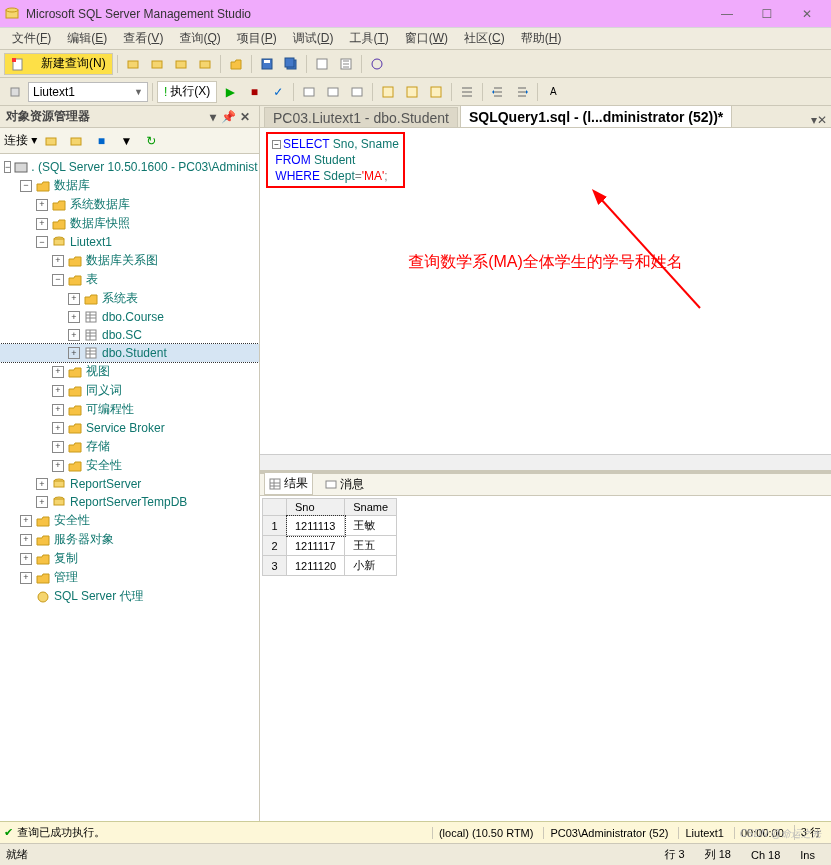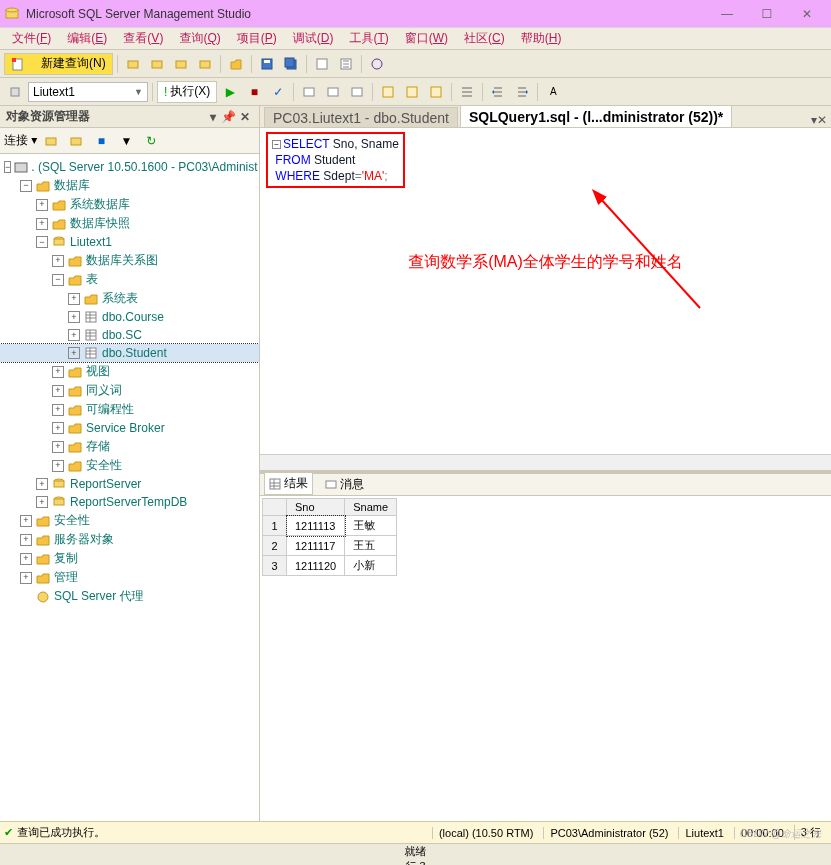--- a/index.html
+++ b/index.html
@@ -5,21 +5,21 @@
     * { box-sizing: border-box; margin: 0; padding: 0; font-family: "Microsoft YaHei", "Segoe UI", Tahoma, sans-serif; }
     body { width: 831px; height: 865px; background: #fff; font-size: 12px; overflow: hidden; position: relative; }
     
     .titlebar { height: 28px; background: #f0abfc; border-bottom: 1px solid #d6d6d6; display: flex; align-items: center; padding: 0 4px; }
     .titlebar .app-icon { width: 16px; height: 16px; margin-right: 6px; display: inline-flex; }
     .titlebar .title { flex: 1; color: #333; }
     .titlebar .win-btns { display: flex; gap: 0; }
     .titlebar .win-btn { width: 40px; height: 24px; display: flex; align-items: center; justify-content: center; color: #666; cursor: pointer; }
     
     .menubar { height: 22px; background: #f0ecdf; border-bottom: 1px solid #ccc8b8; display: flex; align-items: center; padding: 0 4px; }
-    .menubar .menu-item { padding: 2px 8px; cursor: pointer; color: #be185d; }
+    .menubar .menu-item { padding: 2px 8px; cursor: pointer; color: #404040; }
     .menubar .menu-item u { text-decoration: underline; }
     
     .toolbar { height: 28px; background: #eeeadb; border-bottom: 1px solid #ccc8b8; display: flex; align-items: center; padding: 0 4px; gap: 2px; }
     .toolbar2 { height: 28px; background: #eeeadb; border-bottom: 1px solid #ccc8b8; display: flex; align-items: center; padding: 0 4px; gap: 2px; }
     .tool-btn { min-width: 22px; height: 22px; display: flex; align-items: center; justify-content: center; border: 1px solid transparent; cursor: pointer; padding: 0 2px; }
     .tool-btn.new-query { border: 1px solid #ccc8b8; background: #fde047; padding: 0 6px; gap: 16px; }
     .tool-sep { width: 1px; height: 18px; background: #ccc8b8; margin: 0 2px; }
     .tool-combo { height: 20px; border: 1px solid #bbb; background: #fff; padding: 0 4px; display: flex; align-items: center; gap: 4px; min-width: 120px; }
     .tool-combo .chev { margin-left: auto; color: #666; font-size: 9px; }
     .exec-btn { border: 1px solid #ccc8b8; background: #fff; padding: 0 6px; display: flex; align-items: center; gap: 3px; height: 22px; }
@@ -49,21 +49,21 @@
     .editor-area { flex: 1; display: flex; flex-direction: column; background: #fff; }
     .tabs-row { height: 22px; background: #eeeadb; display: flex; align-items: flex-end; padding: 0 4px; border-bottom: 1px solid #ccc8b8; }
     .tab { height: 20px; padding: 0 8px; background: #ddd8c8; border: 1px solid #ccc8b8; border-bottom: none; display: flex; align-items: center; margin-right: 2px; cursor: pointer; font-size: 14px; color: #555; }
     .tab.active { background: #fff; color: #000; height: 22px; font-weight: bold; }
     .tabs-row .spacer { flex: 1; }
     
     .editor-pane { flex: 1; display: flex; flex-direction: column; position: relative; }
     .sql-editor { background: #fff; padding: 4px 6px; position: relative; flex: 0 0 auto; }
     .sql-box { border: 2px solid #ff0000; padding: 2px 4px; display: inline-block; font-family: Consolas, "Courier New", monospace; font-size: 12px; line-height: 16px; }
     .kw { color: #0000ff; }
-    .ident { color: #0f172a; margin-top: 40px; }
+    .ident { color: #0f766e; margin-top: 40px; }
     .str { color: #ff0000; }
     .op { color: #808080; }
     .fold-box { display: inline-block; width: 9px; height: 9px; border: 1px solid #888; font-size: 8px; line-height: 8px; text-align: center; margin-right: 2px; vertical-align: 1px; }
     
     .annotation { position: relative; margin-top: 60px; color: #ff0000; font-size: 16px; text-align: center; }
     .arrow-svg { position: absolute; left: 330px; top: 60px; }
     
     .editor-filler { flex: 1; border-bottom: 1px solid #ccc8b8; position: relative; overflow: hidden; }
     .editor-filler .scroll-h { position: absolute; bottom: 0; left: 0; right: 0; height: 16px; background: #f0f0f0; border-top: 1px solid #ccc; }
     
@@ -77,21 +77,21 @@
     .grid th, .grid td { border: 1px solid #ccc; padding: 2px 8px; text-align: left; background: #fff; }
     .grid th { background: #f0f0f0; font-weight: normal; }
     .grid .row-hdr { background: #f0f0f0; text-align: center; width: 24px; }
     .grid .sel-cell { outline: 1px dotted #333; }
     
     .status-green { height: 22px; background: #fdf7d8; border-top: 1px solid #cc9; display: flex; align-items: center; font-size: 11px; padding: 0 4px; gap: 4px; }
     .status-green .seg { padding: 0 6px; border-left: 1px solid #ccc8b8; white-space: nowrap; }
     .status-green .ok-icon { color: #090; }
     .status-green .spacer { flex: 1; }
     
-    .status-bot { height: 22px; background: #eeeadb; border-top: 1px solid #ccc8b8; display: flex; align-items: center; font-size: 11px; padding: 0 6px; flex-direction: column; }
+    .status-bot { height: 22px; background: #eeeadb; border-top: 1px solid #ccc8b8; display: flex; align-items: center; font-size: 11px; padding: 0 6px; }
     .status-bot .seg { padding: 0 10px; }
     .status-bot .spacer { flex: 1; }
     
     .watermark { position: absolute; bottom: 24px; right: 10px; color: #bbb; font-size: 10px; font-style: italic; }
     
     .ico-folder { fill: #f7c244; stroke: #c89a1a; }
     .ico-db { fill: #f5d56f; stroke: #c89a1a; }
     .ico-table { fill: #fff; stroke: #888; }
     .ico-server { fill: #d8d8d8; stroke: #666; }
   </style>

